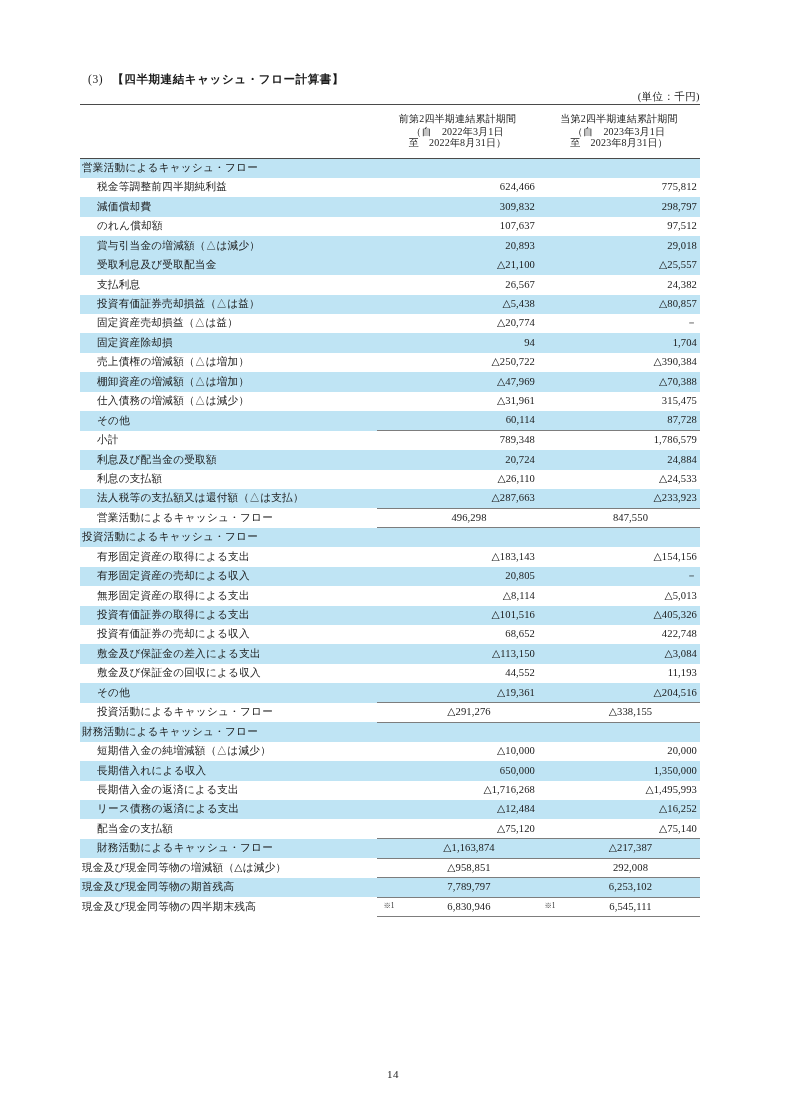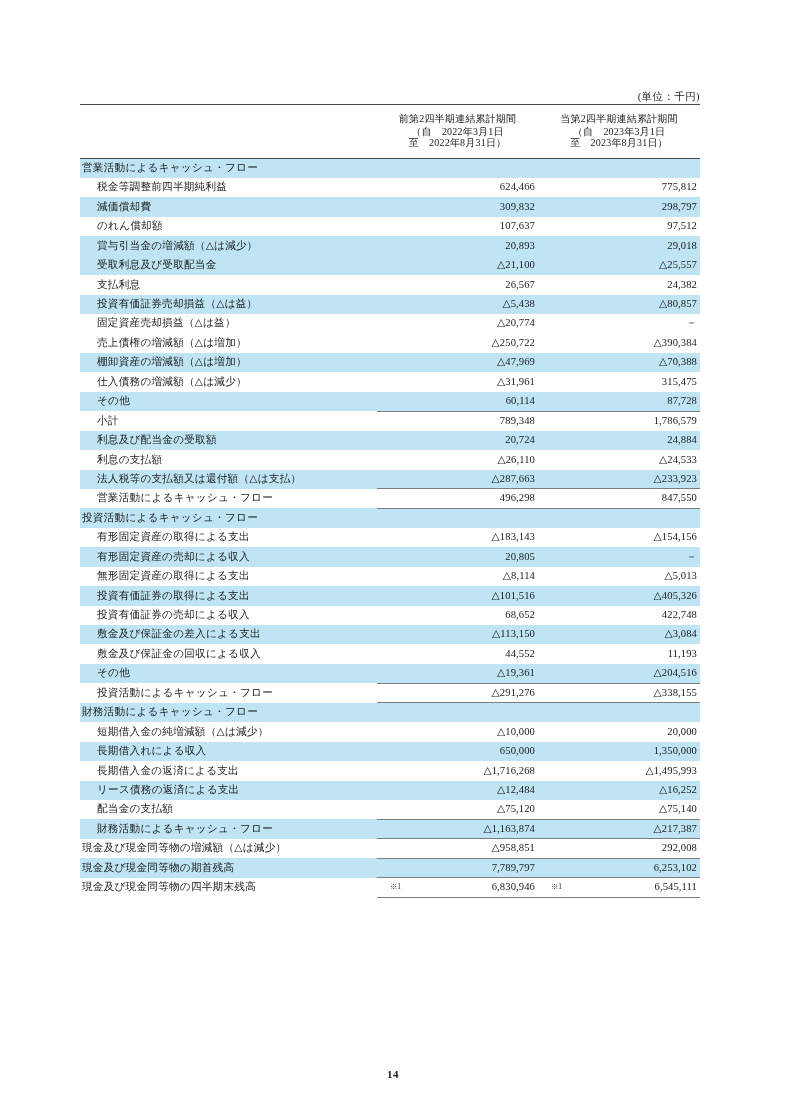--- a/index.html
+++ b/index.html
@@ -86,63 +86,65 @@
   
   tbody tr { height: 19.45px; }
   tbody tr.tint { background: #bfe4f4; }
 
   td.label {
     padding-left: 2px;
     letter-spacing: .25px;
     white-space: nowrap;
   }
   td.label.lvl0 { padding-left: 2px; }
-  td.label.lvl1 { padding-left: 17px; }
+  td.label.lvl1 { padding-left: 17px; font-family: Liberation Serif, serif; }
 
   td.val {
     text-align: right;
     padding-right: 3px;
     font-size: 10.6px;
     letter-spacing: .1px;
     white-space: nowrap;
   }
   td.mark {
     text-align: right;
     padding-right: 2px;
     font-size: 7.4px;
     white-space: nowrap;
     color: #2a2a2a;
   }
 
   
   tr.rule-top td.mark,
   tr.rule-top td.val { border-top: 1px solid #7d7d7d; }
   tr.rule-bot td.mark,
-  tr.rule-bot td.val { border-bottom: 1px solid #7d7d7d; }
+  tr.rule-bot td.val { border-bottom: 1px solid #7d7d7d; text-align: center; }
 
   
   tbody tr.last td.label { border-bottom: none; }
 
   
   .page-number {
     position: absolute;
     left: 0;
     top: 1068px;
     width: 786px;
     text-align: center;
     font-size: 11px;
     letter-spacing: .5px;
-    font-weight: bold;
   }
 </style>
 </head>
 <body>
 
 <div class="page">
 
+  <div class="doc-heading">
+    <span class="num">(3)</span><span class="title">【四半期連結キャッシュ・フロー計算書】</span>
+  </div>
 
   <div class="unit-note">(単位：千円)</div>
 
   <table class="cf-table">
     <colgroup>
       <col class="c-label">
       <col class="c-mark1">
       <col class="c-val1">
       <col class="c-mark2">
       <col class="c-val2">
@@ -219,20 +221,27 @@
           <td class="mark"></td>
           <td class="val">△80,857</td>
         </tr>
         <tr>
           <td class="label lvl1">固定資産売却損益（△は益）</td>
           <td class="mark"></td>
           <td class="val">△20,774</td>
           <td class="mark"></td>
           <td class="val">－</td>
         </tr>
+        <tr class="tint">
+          <td class="label lvl1">固定資産除却損</td>
+          <td class="mark"></td>
+          <td class="val">94</td>
+          <td class="mark"></td>
+          <td class="val">1,704</td>
+        </tr>
         <tr>
           <td class="label lvl1">売上債権の増減額（△は増加）</td>
           <td class="mark"></td>
           <td class="val">△250,722</td>
           <td class="mark"></td>
           <td class="val">△390,384</td>
         </tr>
         <tr class="tint">
           <td class="label lvl1">棚卸資産の増減額（△は増加）</td>
           <td class="mark"></td>

